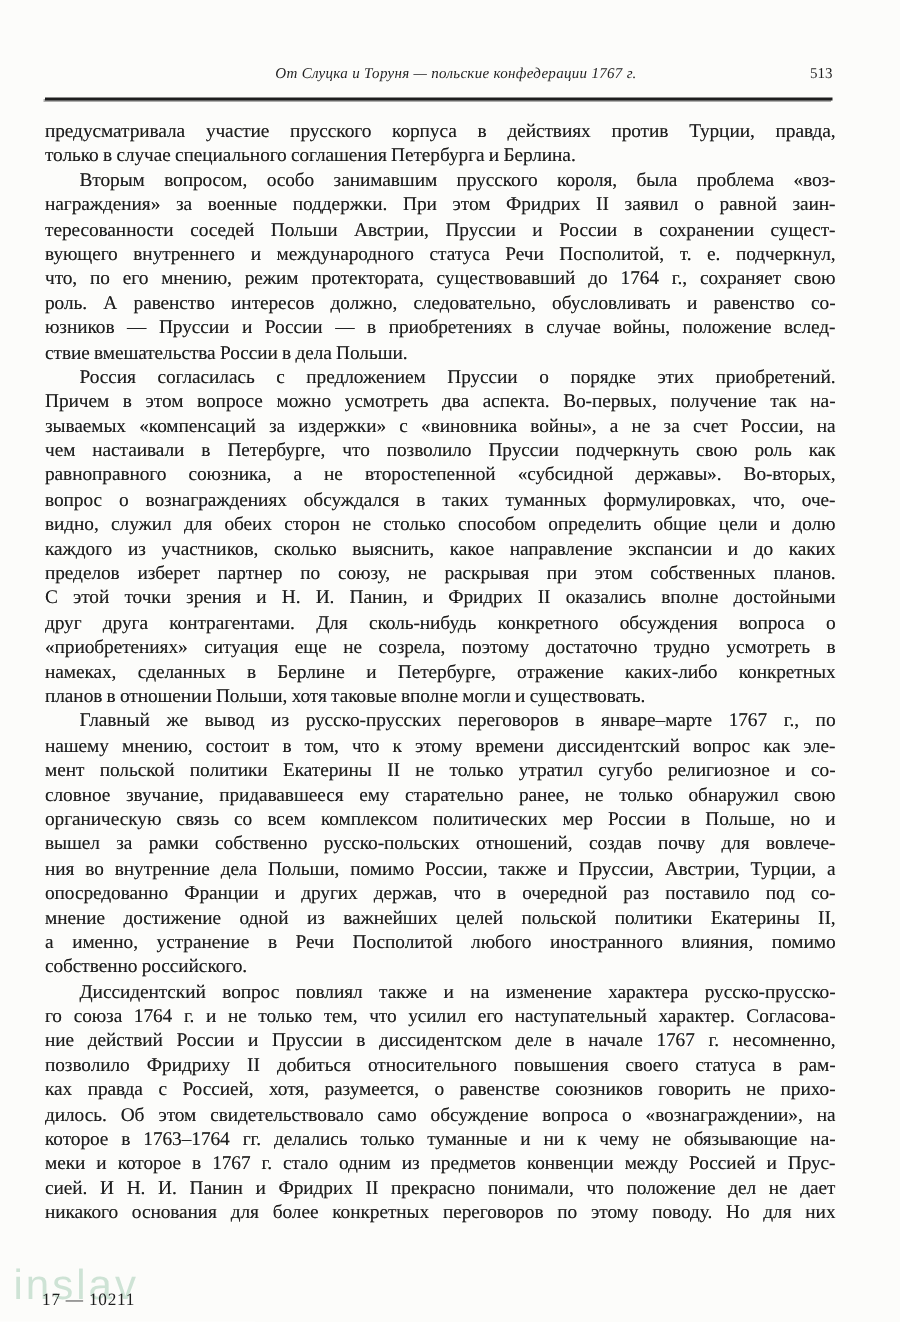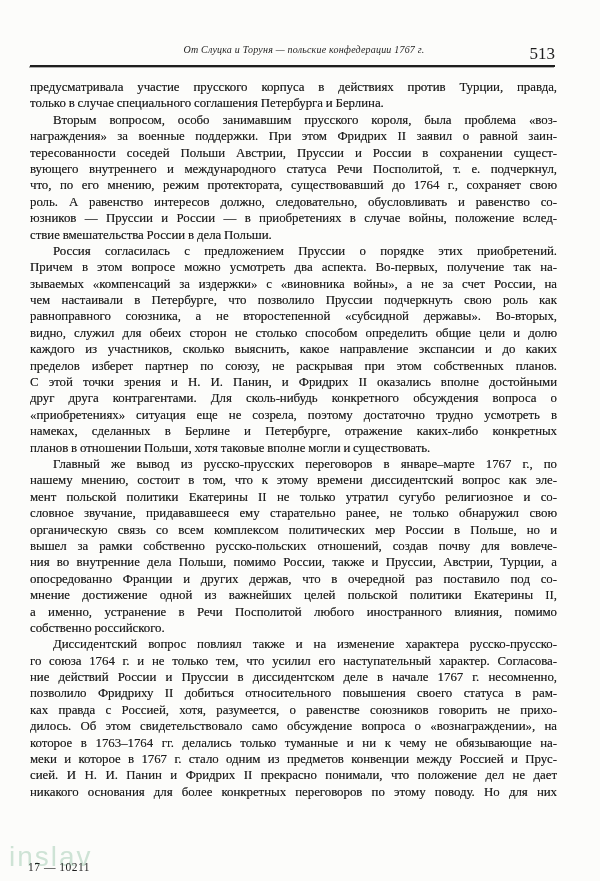--- a/index.html
+++ b/index.html
@@ -21,21 +21,21 @@
     left: 114px; width: 380px; top: 44px;
     text-align: center;
     font-style: italic;
     font-size: 10px;
     letter-spacing: 0.2px;
     white-space: nowrap;
   }
   .page-number {
     position: absolute;
     right: 45px; top: 44px;
-    font-size: 17px;
+    font-size: 10px;
   }
   .header-rule {
     position: absolute;
     left: 30px; top: 65px;
     width: 525px; height: 2px;
     background: var(--ink, #1e1e1e);
     box-shadow: -1px 1px 0 rgba(30,30,30,0.35);
   }
   
   .page-body {
@@ -98,20 +98,21 @@
       <div class="line">вующего внутреннего и международного статуса Речи Посполитой, т. е. подчеркнул,</div>
       <div class="line">что, по его мнению, режим протектората, существовавший до 1764 г., сохраняет свою</div>
       <div class="line">роль. А равенство интересов должно, следовательно, обусловливать и равенство со-</div>
       <div class="line">юзников — Пруссии и России — в приобретениях в случае войны, положение вслед-</div>
       <div class="line last">ствие вмешательства России в дела Польши.</div>
       <div class="line indent">Россия согласилась с предложением Пруссии о порядке этих приобретений.</div>
       <div class="line">Причем в этом вопросе можно усмотреть два аспекта. Во-первых, получение так на-</div>
       <div class="line">зываемых «компенсаций за издержки» с «виновника войны», а не за счет России, на</div>
       <div class="line">чем настаивали в Петербурге, что позволило Пруссии подчеркнуть свою роль как</div>
       <div class="line">равноправного союзника, а не второстепенной «субсидной державы». Во-вторых,</div>
+      <div class="line">вопрос о вознаграждениях обсуждался в таких туманных формулировках, что, оче-</div>
       <div class="line">видно, служил для обеих сторон не столько способом определить общие цели и долю</div>
       <div class="line">каждого из участников, сколько выяснить, какое направление экспансии и до каких</div>
       <div class="line">пределов изберет партнер по союзу, не раскрывая при этом собственных планов.</div>
       <div class="line">С этой точки зрения и Н. И. Панин, и Фридрих II оказались вполне достойными</div>
       <div class="line">друг друга контрагентами. Для сколь-нибудь конкретного обсуждения вопроса о</div>
       <div class="line">«приобретениях» ситуация еще не созрела, поэтому достаточно трудно усмотреть в</div>
       <div class="line">намеках, сделанных в Берлине и Петербурге, отражение каких-либо конкретных</div>
       <div class="line last">планов в отношении Польши, хотя таковые вполне могли и существовать.</div>
       <div class="line indent">Главный же вывод из русско-прусских переговоров в январе–марте 1767 г., по</div>
       <div class="line">нашему мнению, состоит в том, что к этому времени диссидентский вопрос как эле-</div>

